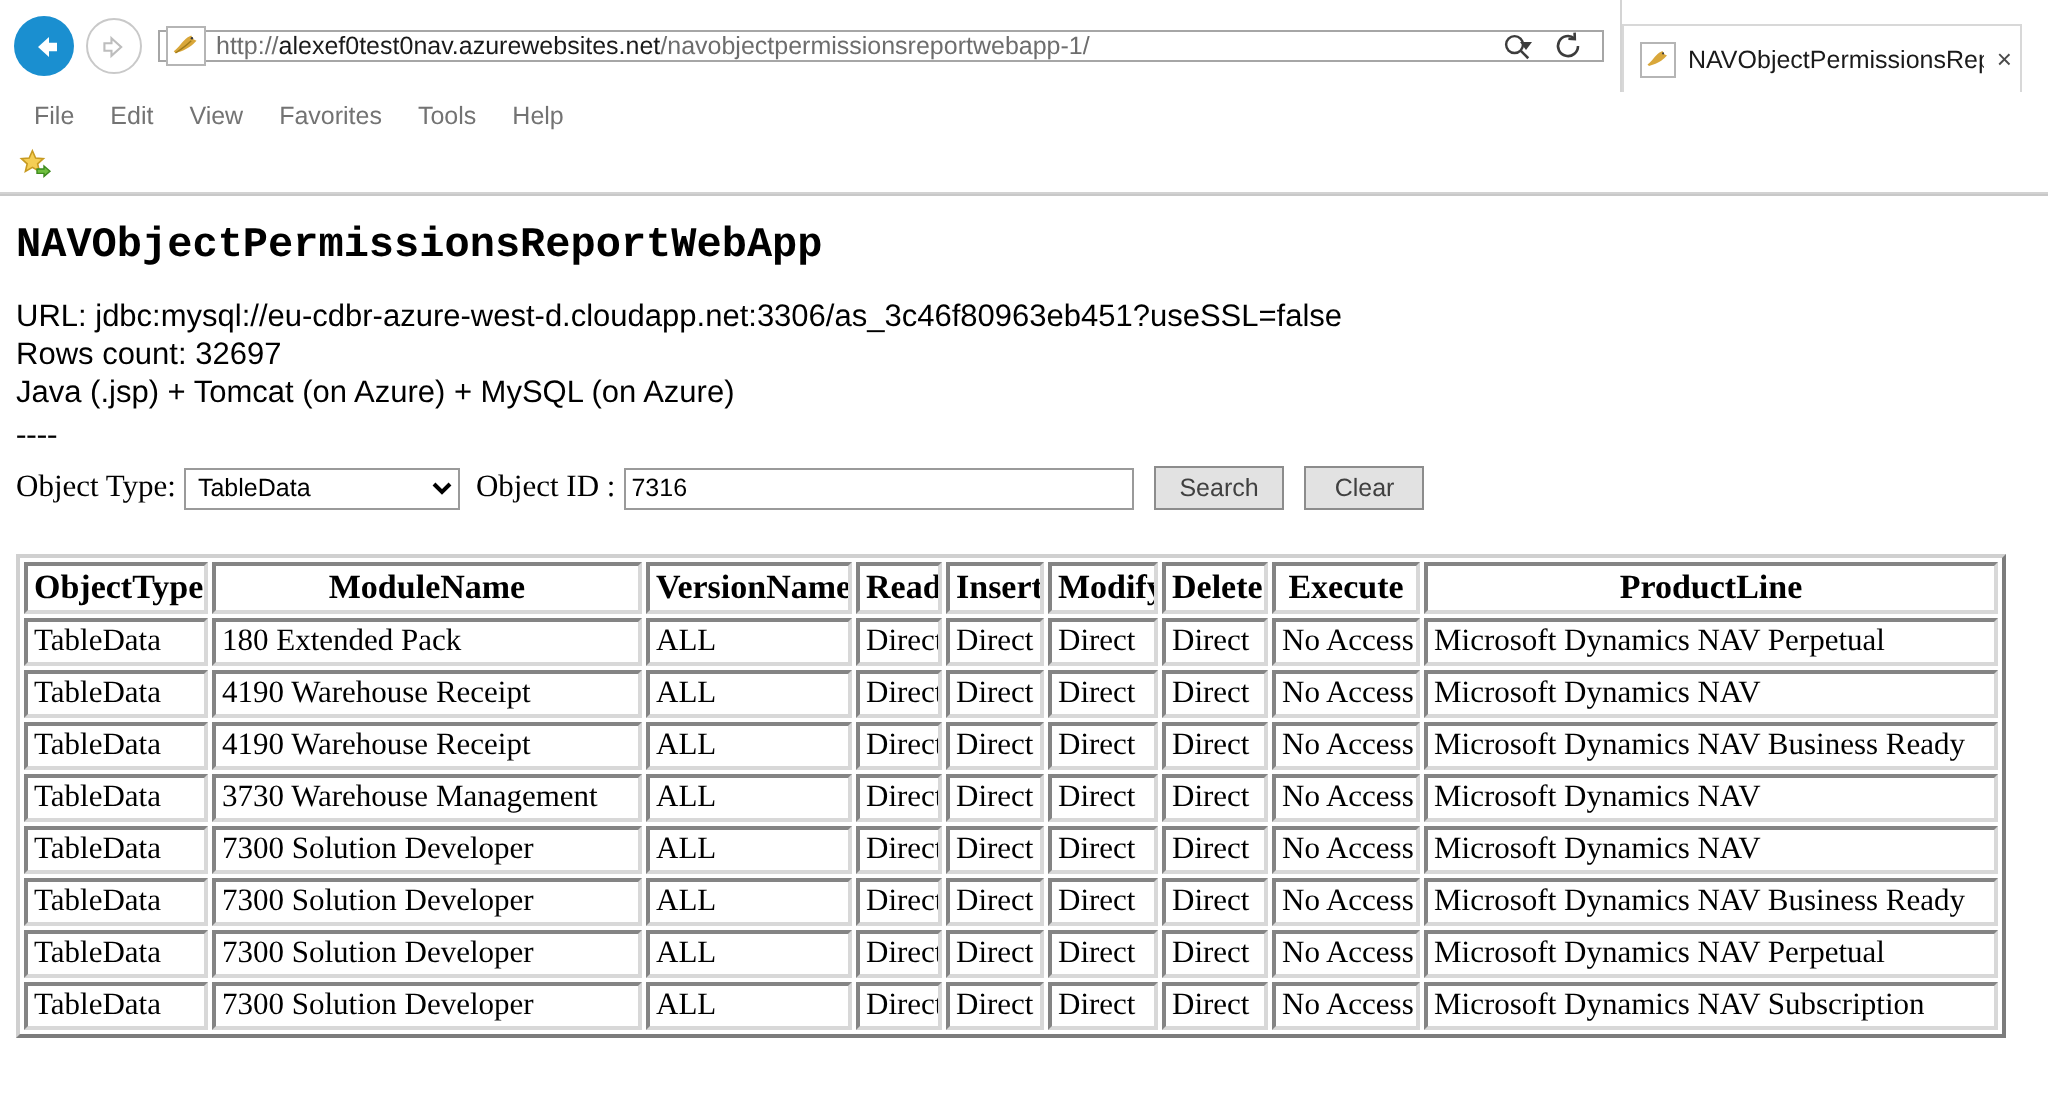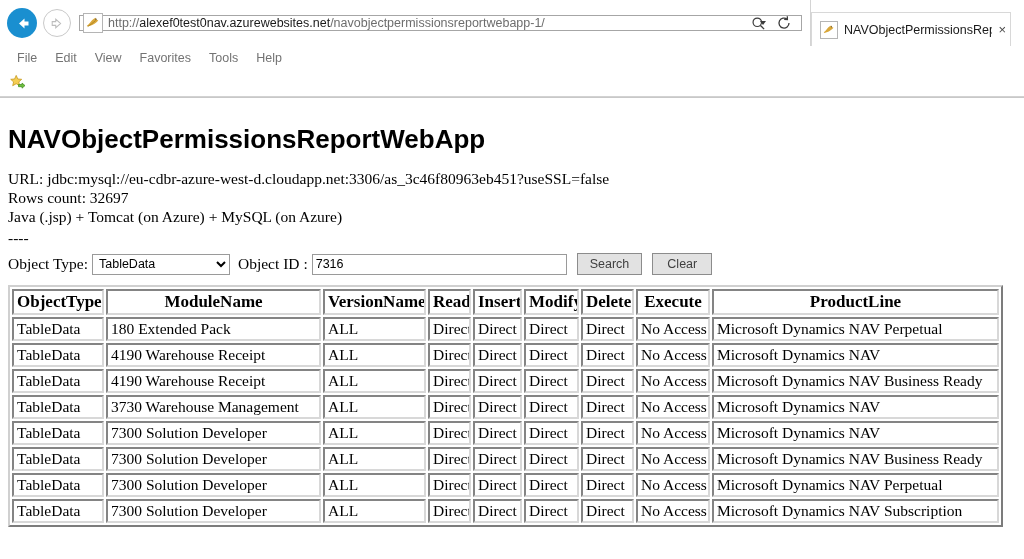--- a/index.html
+++ b/index.html
@@ -197,42 +197,42 @@
   }
 
   
   .page {
     padding: 8px 8px 0 8px;
     font-family: "Liberation Serif", serif;
     color: #000000;
     background: #ffffff;
   }
   .page-title {
-    font-size: 26px;
+    font-size: 21px;
     font-weight: bold;
-    margin: 18px 0 14px 0;
-    font-family: Liberation Sans, sans-serif;
+    margin: 6px 0 14px 0;
+    font-family: Liberation Mono, monospace;
   }
   .info-line {
     font-size: 15.5px;
     line-height: 19px;
-    font-family: Liberation Serif, serif;
+    font-family: Liberation Sans, sans-serif;
     white-space: nowrap;
   }
   .divider-line {
     font-size: 15.5px;
     line-height: 19px;
     margin-top: 2px;
   }
 
   .form-row {
     display: flex;
     align-items: center;
     margin-top: 6px;
-    margin-bottom: 10px;
+    margin-bottom: 22px;
     font-size: 15.5px;
     font-family: "Liberation Serif", serif;
   }
   .form-label {
     margin-right: 4px;
     white-space: nowrap;
   }
   select.obj-type {
     font-family: "Liberation Sans", sans-serif;
     font-size: 12.5px;

